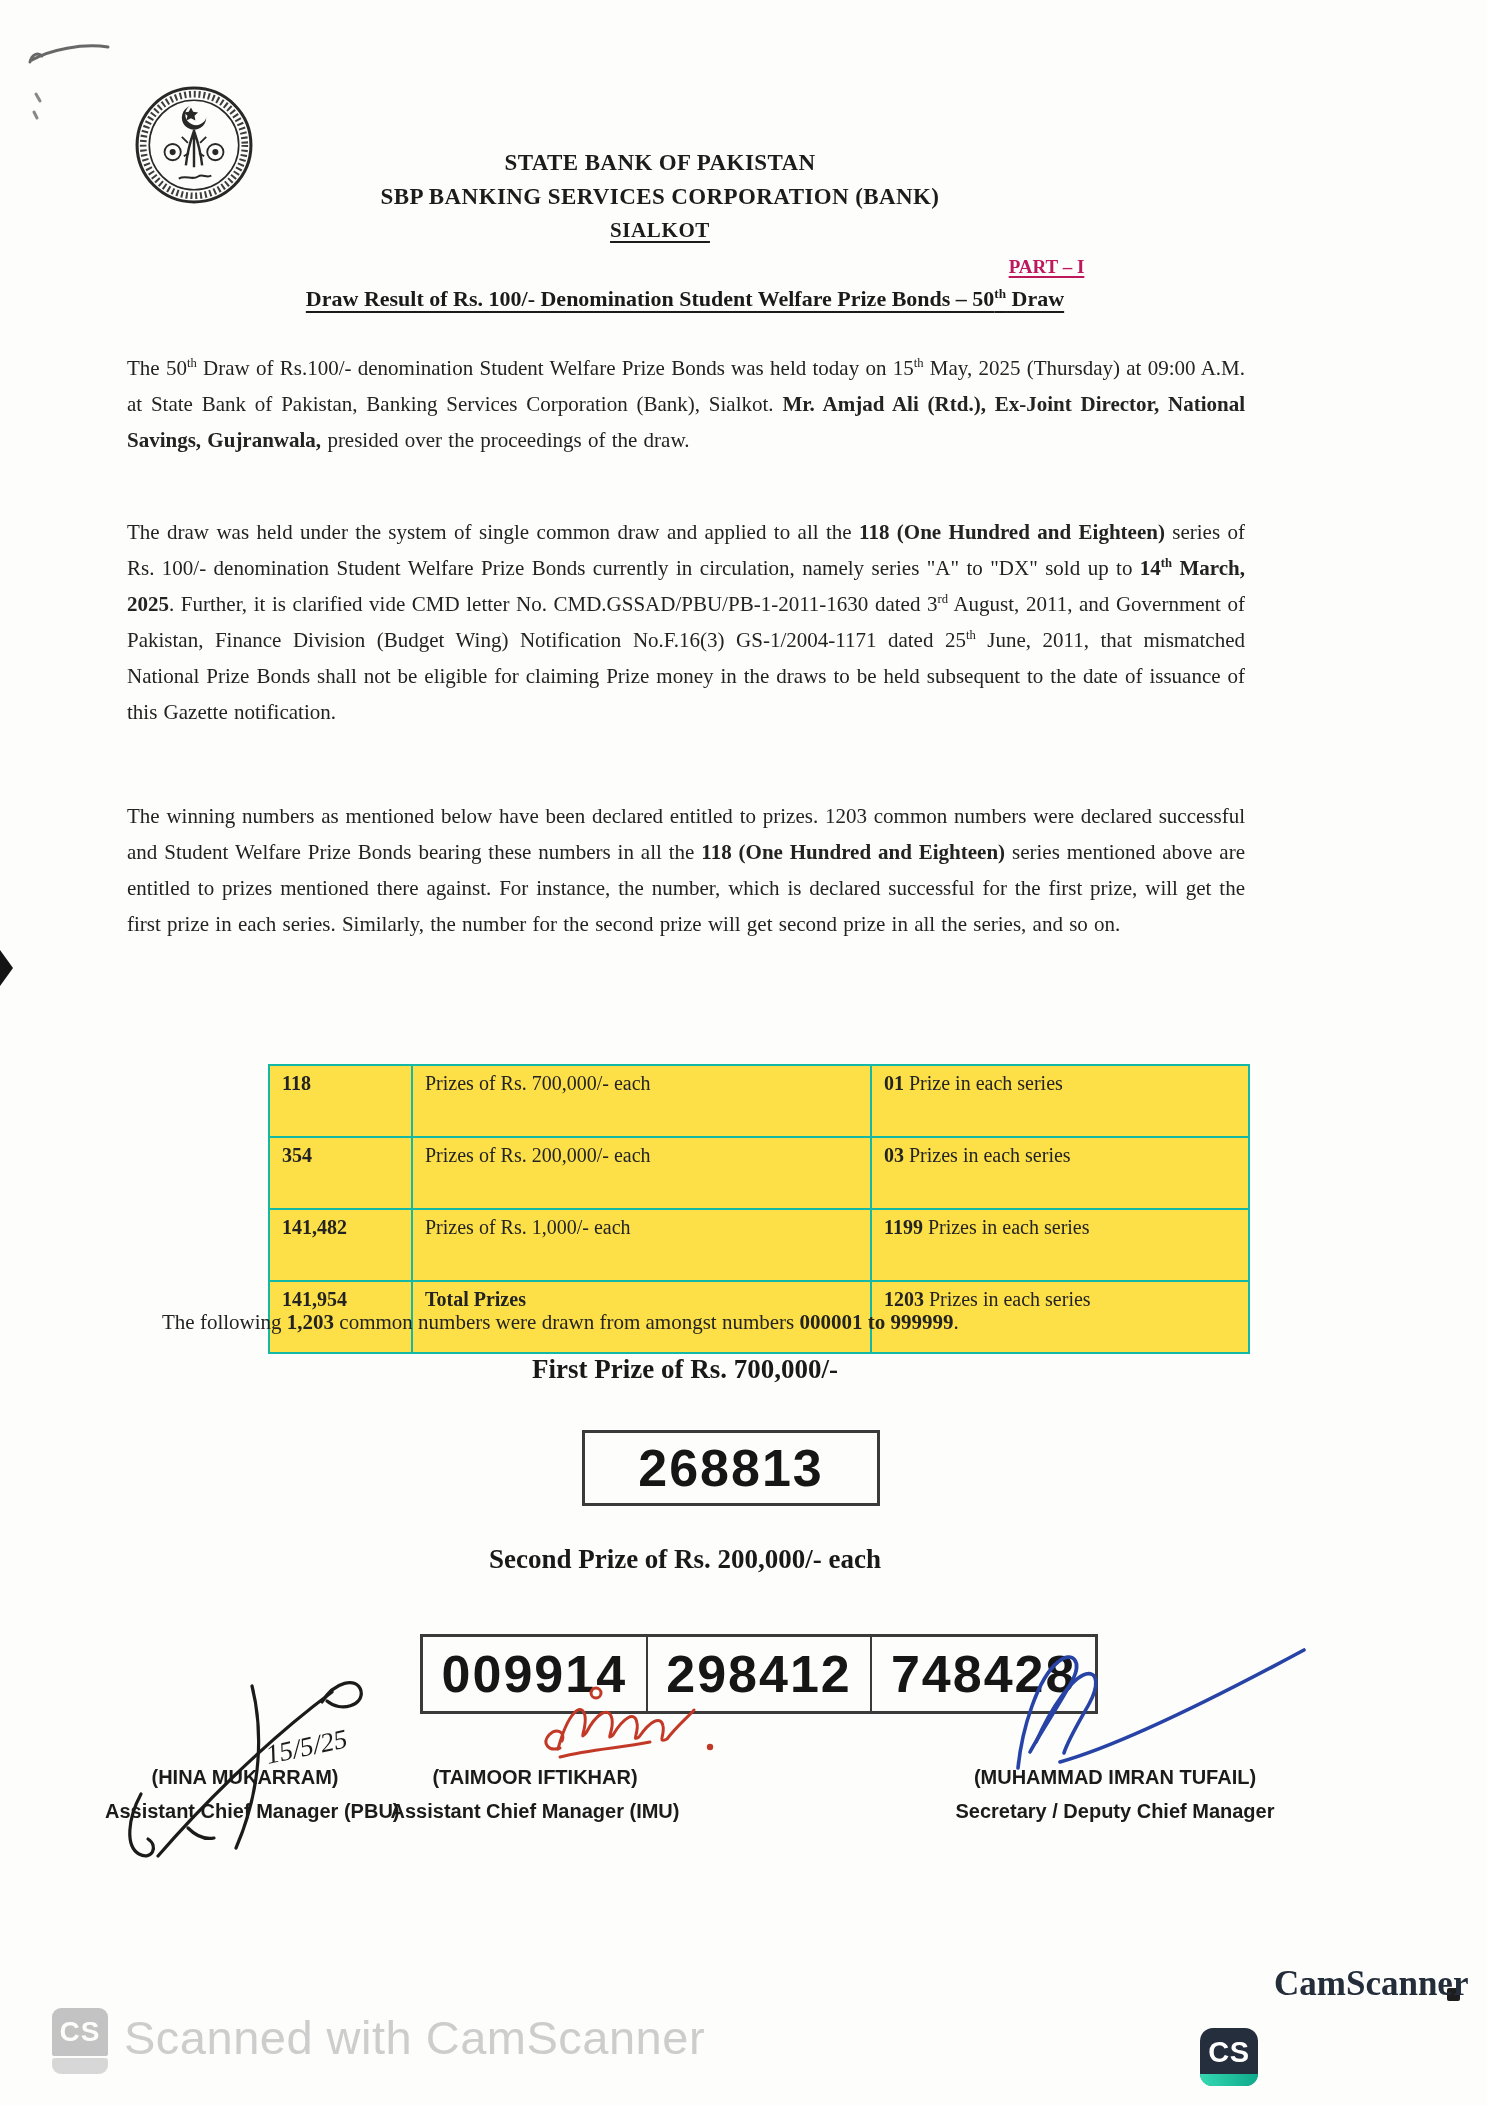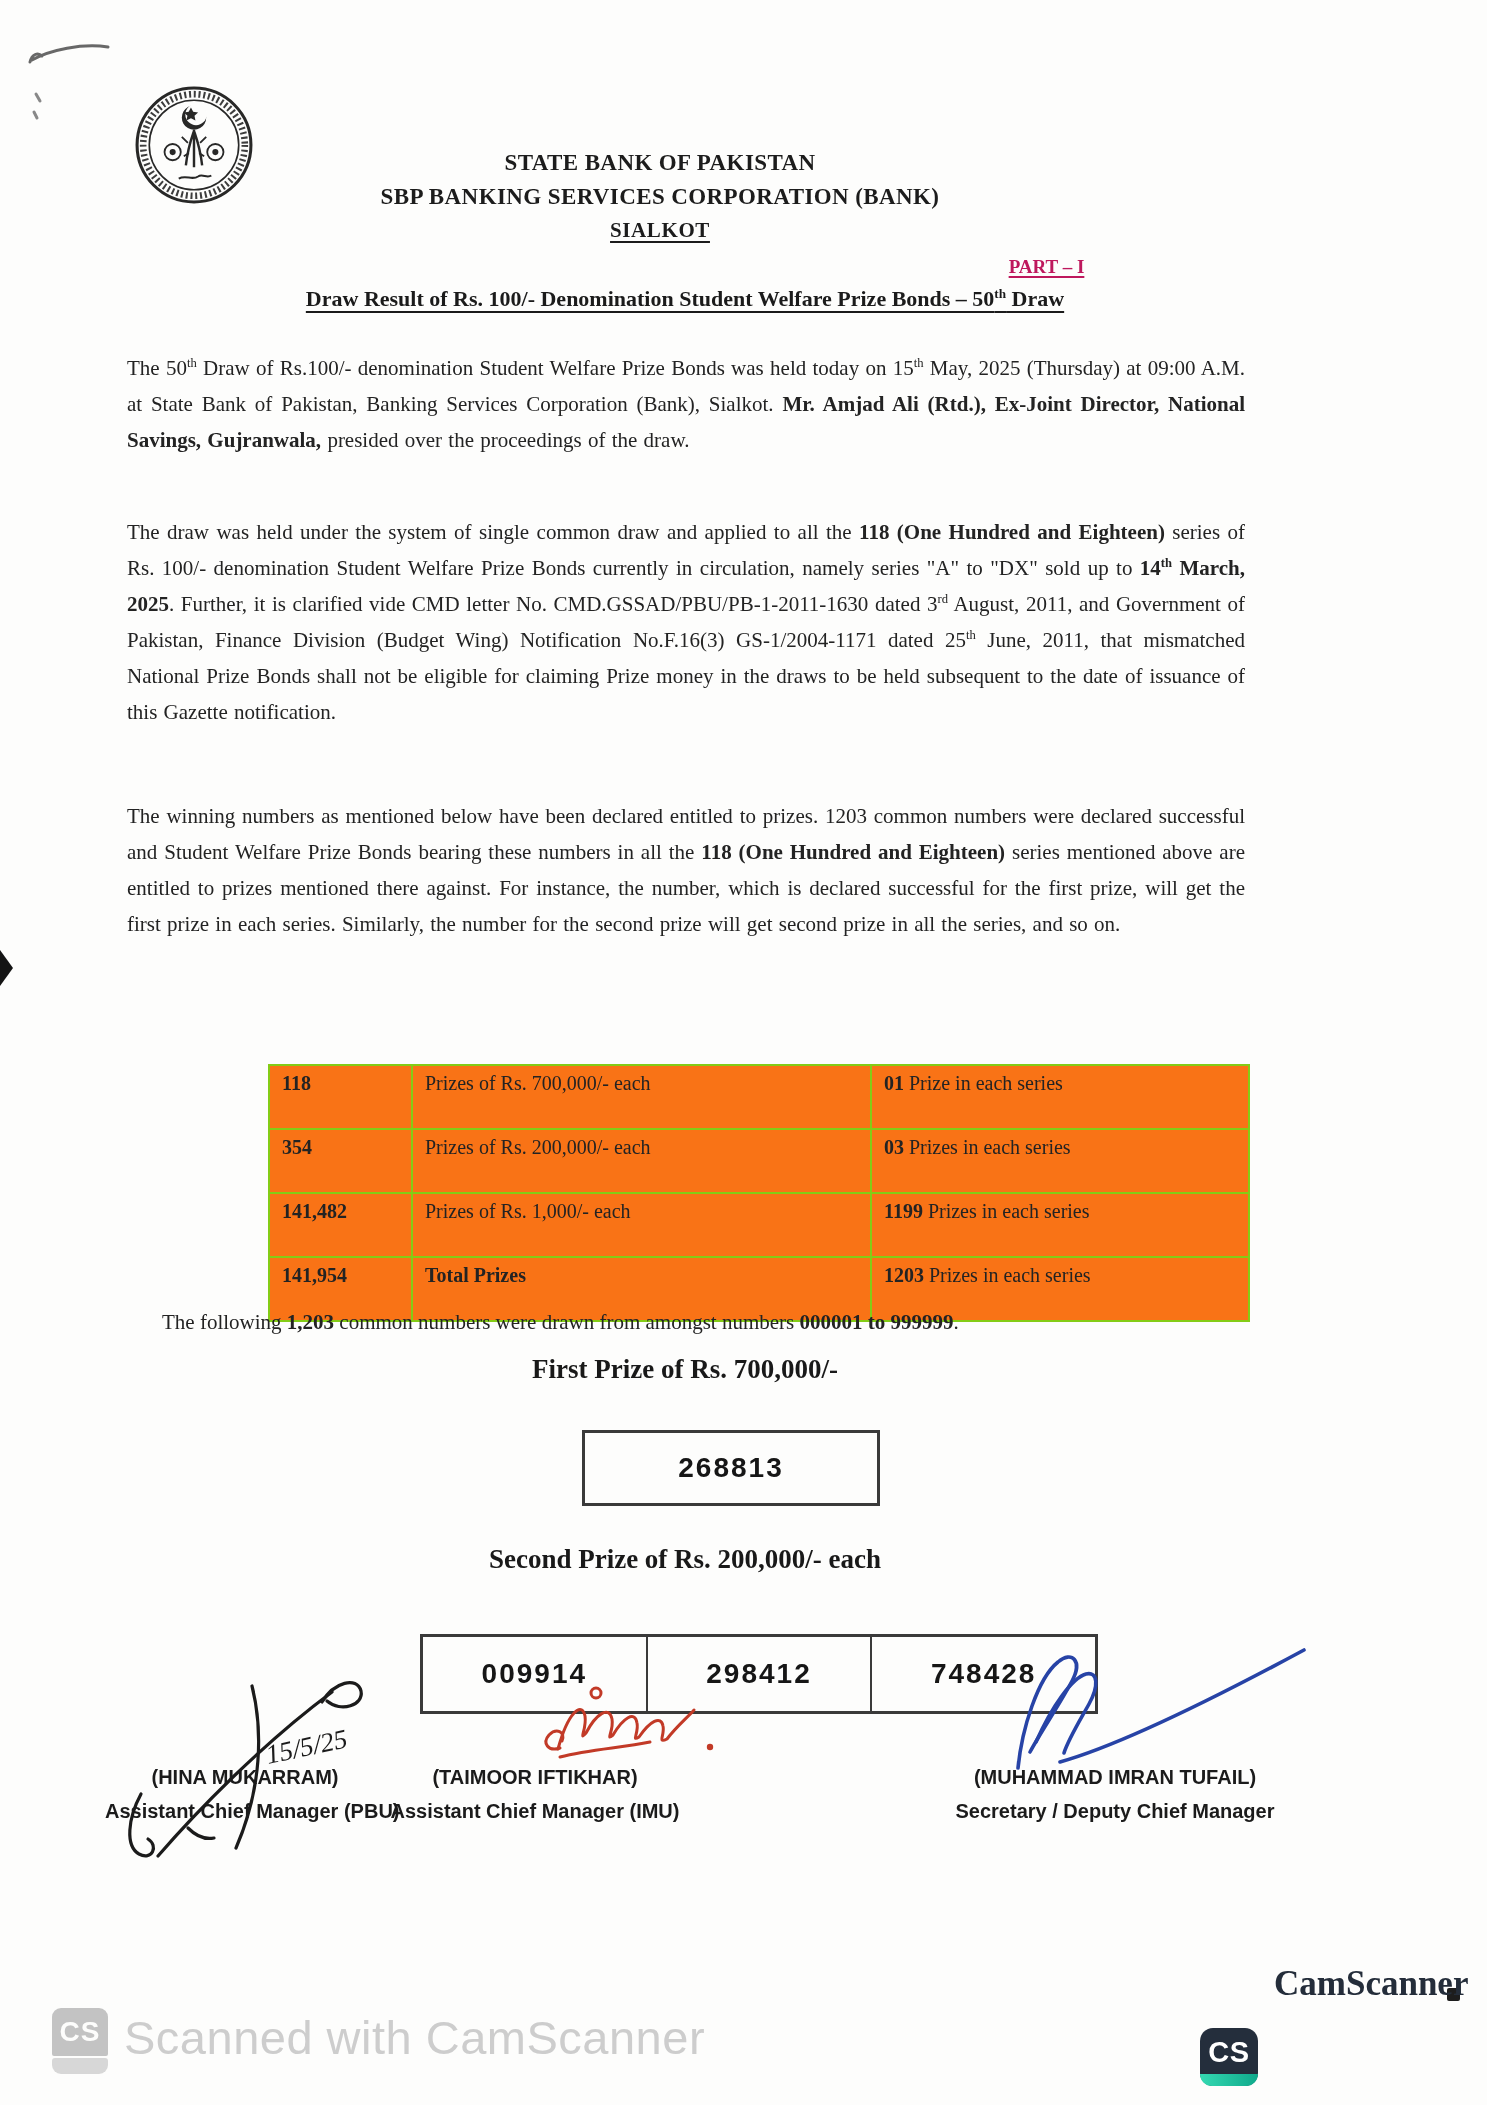--- a/index.html
+++ b/index.html
@@ -20,31 +20,31 @@
           text-decoration:underline;text-underline-offset:5px;text-decoration-thickness:2px;}
   
   .para{width:1118px;left:127px;font-size:21px;line-height:36px;text-align:justify;color:#232323;word-spacing:1px;}
   .p1{top:350px;} .p2{top:514px;} .p3{top:798px;}
   .following-line{left:140px;top:1000px;width:1100px;font-size:21px;color:#232323;}
   .common-line{left:162px;top:1310px;width:1100px;font-size:21px;color:#232323;}
   .b{font-weight:700;}
   sup{font-size:60%;line-height:0;}
   
   .prize-table{left:268px;top:1064px;border-collapse:collapse;table-layout:fixed;width:902px;}
-  .prize-table td{border:2px solid #84cc16;height:56px;vertical-align:top;padding:6px 12px 0 12px;
-          font-size:20px;color:#232323;background:#f97316;}
+  .prize-table td{border:2px solid #14b8a6;height:56px;vertical-align:top;padding:6px 12px 8px 12px;
+          font-size:20px;color:#232323;background:#fde047;}
   .prize-table .c1{width:117px;font-weight:700;}
   .prize-table .c2{width:433px;}
   .prize-table .c3{width:352px;margin-left:8px;}
   
   .prize-heading{left:125px;width:1120px;text-align:center;font-weight:700;font-size:27px;color:#191919;}
   .h-first{top:1354px;} .h-second{top:1544px;}
   .box-first{left:582px;top:1430px;width:292px;height:70px;border:3px solid #3a3a3a;
           display:flex;align-items:center;justify-content:center;}
-  .prize-num{font-family:"Liberation Sans",sans-serif;font-weight:700;font-size:28px;color:#161616;letter-spacing:2px;}
+  .prize-num{font-family:"Liberation Sans",sans-serif;font-weight:700;font-size:52px;color:#161616;letter-spacing:2px;}
   .boxes-second{left:420px;top:1610px;width:672px;height:74px;border:3px solid #3a3a3a;display:flex;margin-top:24px;}
   .boxes-second .cell{flex:1;display:flex;align-items:center;justify-content:center;border-left:2.5px solid #3a3a3a;}
   .boxes-second .cell:first-child{border-left:none;}
   
   .sig-svg{left:0;top:1590px;width:1400px;height:310px;}
   .sig-label{font-family:"Liberation Sans",sans-serif;font-weight:700;color:#1b1b1b;text-align:center;white-space:nowrap;}
   .sig-name{font-size:20px;top:1766px;}
   .sig-role{font-size:20px;top:1800px;}
   .lb1{left:105px;width:280px;} .lb2{left:380px;width:310px;} .lb3{left:945px;width:340px;}
   

